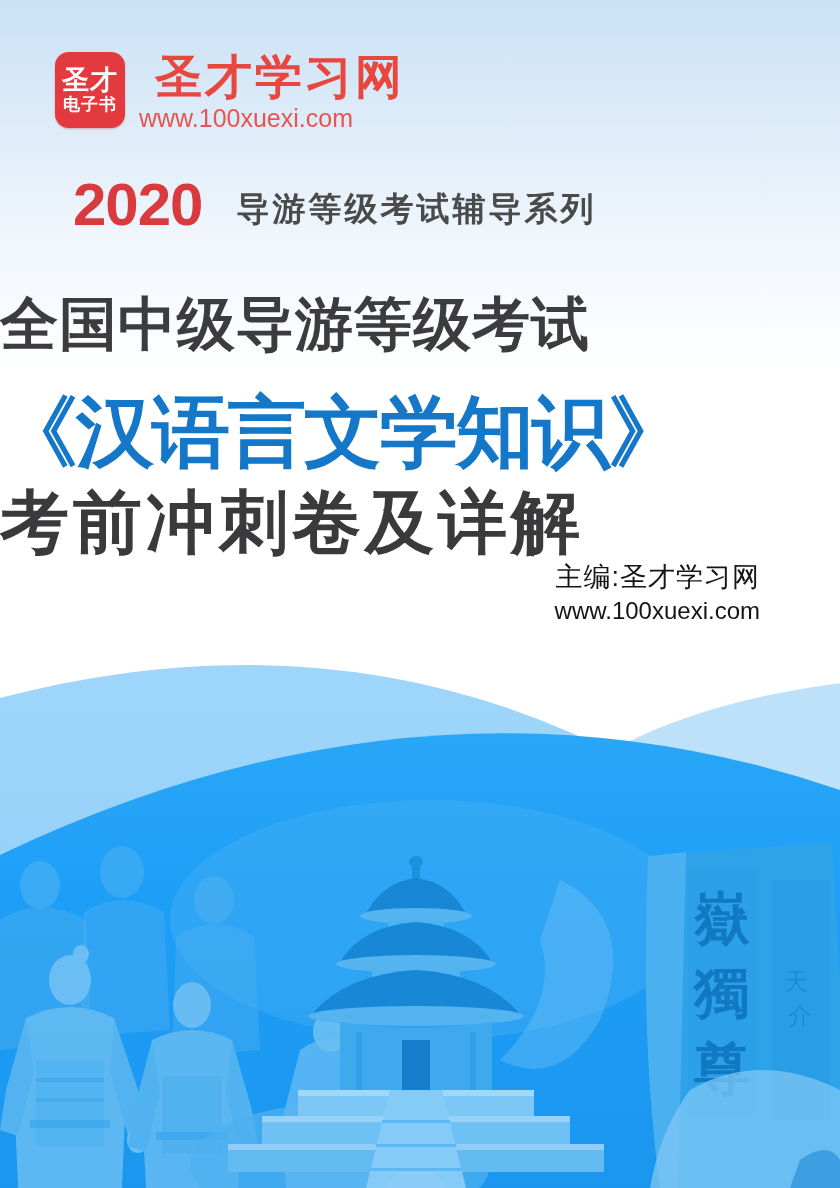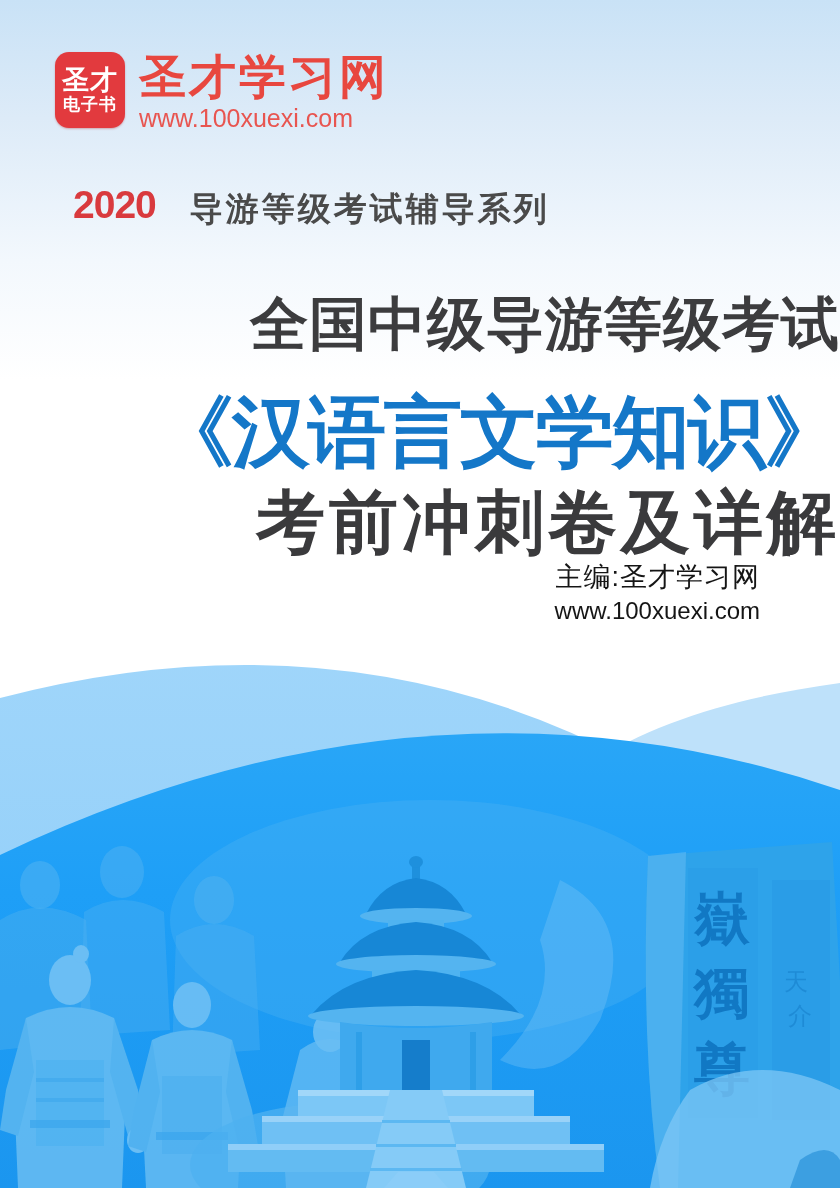--- a/index.html
+++ b/index.html
@@ -11,28 +11,28 @@
   
   .logo-row{position:absolute;left:55px;top:52px;display:flex;align-items:flex-start;}
   .logo-box{
     width:70px;height:76px;background:#E23A3E;border-radius:14px;
     display:flex;flex-direction:column;align-items:center;justify-content:center;
     box-shadow:0 1px 2px rgba(180,40,40,.35);
   }
   .logo-box .l1{color:#fff;font-weight:bold;font-size:27px;line-height:30px;letter-spacing:1px;}
   .logo-box .l2{color:#fff;font-weight:bold;font-size:17px;line-height:20px;letter-spacing:1px;}
   .logo-text{margin-left:14px;}
-  .site-name{color:#E8473F;font-size:47px;font-weight:bold;line-height:50px;letter-spacing:3px;}
+  .site-name{color:#E8473F;font-size:47px;font-weight:bold;line-height:50px;letter-spacing:3px;margin-left:16px;}
   .site-url{color:#E85550;font-size:25px;line-height:30px;margin-top:1px;}
   
   .series-row{position:absolute;left:73px;top:175px;display:flex;align-items:center;}
-  .series-year{color:#D93A3E;font-size:39px;font-weight:900;letter-spacing:-1px;line-height:60px;}
+  .series-year{color:#D93A3E;font-size:60px;font-weight:900;letter-spacing:-1px;line-height:60px;}
   .series-name{color:#4A4A4A;font-size:33px;font-weight:bold;letter-spacing:3px;margin-left:34px;margin-top:8px;}
   
-  .title-block{position:absolute;left:0;top:288px;width:840px;text-align:right;}
+  .title-block{position:absolute;left:0;top:288px;width:840px;text-align:left;}
   .title-line1{color:#3C3C3E;font-size:58px;font-weight:800;letter-spacing:1px;line-height:72px;}
   .title-line2{
     color:#1477C8;font-size:78px;font-weight:bold;line-height:96px;margin-top:24px;
     font-family:"DejaVu Serif","Liberation Serif",serif;letter-spacing:-2px;
   }
   .title-line3{color:#3A3A3C;font-size:69px;font-weight:800;letter-spacing:4px;line-height:70px;margin-top:8px;}
   
   .editor-block{position:absolute;right:80px;top:560px;text-align:right;}
   .editor-label{color:#151515;font-size:27px;font-weight:normal;letter-spacing:1px;line-height:34px;}
   .editor-url{color:#151515;font-size:24px;line-height:30px;margin-top:2px;}

